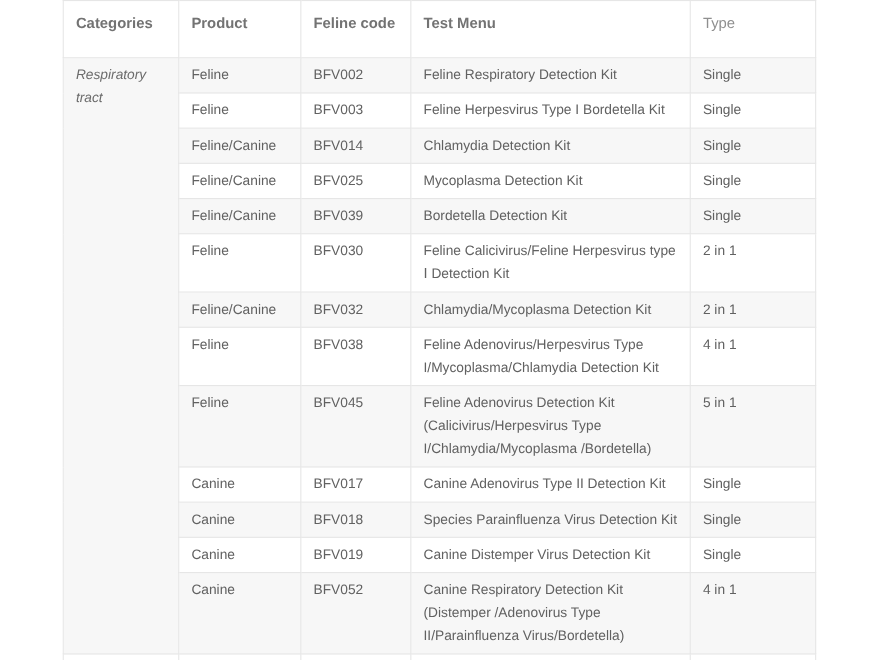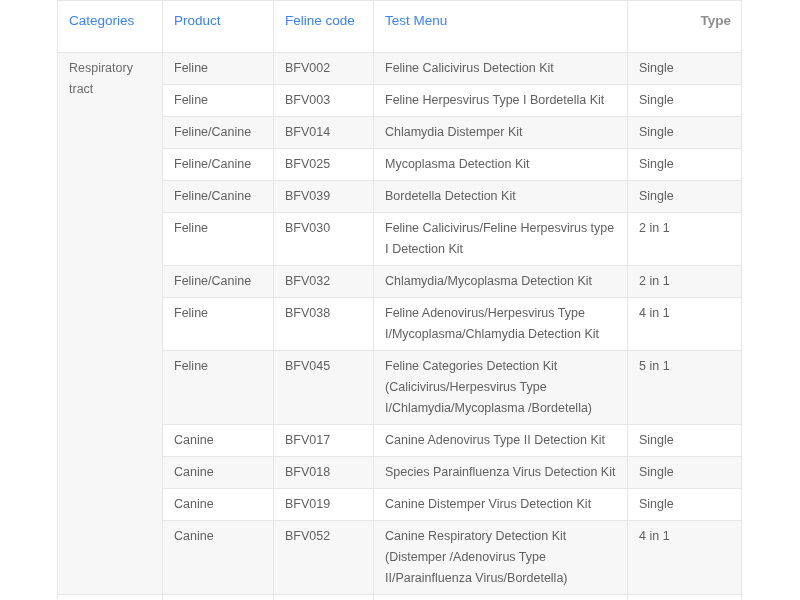--- a/index.html
+++ b/index.html
@@ -37,35 +37,35 @@
     font-weight: 400;
     overflow-wrap: break-word;
     background: #ffffff;
   }
   .product-table th {
     height: 52px;
     box-sizing: border-box;
     padding: 10px 10px 4px 11px;
     font-size: 13.5px;
     line-height: 19px;
-    font-weight: 400;
-    color: #3b82f6;
+    font-weight: 700;
+    color: #737373;
     background: #ffffff;
   }
   .product-table th.type-header {
-    font-weight: 700;
+    font-weight: 400;
     color: #8f8f8f;
-    text-align: right;
   }
   .product-table tr.alt td {
     background: #f7f7f7;
   }
   .product-table td.category-cell {
     background: #f7f7f7;
     color: #6b6b6b;
+    font-style: italic;
   }
   .product-table tr.sliver td {
     height: 30px;
     background: #ffffff;
   }
 </style>
 </head>
 <body>
 
 <div class="page">
@@ -84,33 +84,33 @@
         <th>Feline code</th>
         <th>Test Menu</th>
         <th class="type-header">Type</th>
       </tr>
     </thead>
     <tbody>
         <tr class="alt">
           <td rowspan="13" class="category-cell">Respiratory tract</td>
           <td>Feline</td>
           <td>BFV002</td>
-          <td>Feline Calicivirus Detection Kit</td>
+          <td>Feline Respiratory Detection Kit</td>
           <td>Single</td>
         </tr>
         <tr>
           <td>Feline</td>
           <td>BFV003</td>
           <td>Feline Herpesvirus Type I Bordetella Kit</td>
           <td>Single</td>
         </tr>
         <tr class="alt">
           <td>Feline/Canine</td>
           <td>BFV014</td>
-          <td>Chlamydia Distemper Kit</td>
+          <td>Chlamydia Detection Kit</td>
           <td>Single</td>
         </tr>
         <tr>
           <td>Feline/Canine</td>
           <td>BFV025</td>
           <td>Mycoplasma Detection Kit</td>
           <td>Single</td>
         </tr>
         <tr class="alt">
           <td>Feline/Canine</td>
@@ -132,21 +132,21 @@
         </tr>
         <tr>
           <td>Feline</td>
           <td>BFV038</td>
           <td>Feline Adenovirus/Herpesvirus Type I/Mycoplasma/Chlamydia Detection Kit</td>
           <td>4 in 1</td>
         </tr>
         <tr class="alt">
           <td>Feline</td>
           <td>BFV045</td>
-          <td>Feline Categories Detection Kit (Calicivirus/Herpesvirus Type I/Chlamydia/Mycoplasma /Bordetella)</td>
+          <td>Feline Adenovirus Detection Kit (Calicivirus/Herpesvirus Type I/Chlamydia/Mycoplasma /Bordetella)</td>
           <td>5 in 1</td>
         </tr>
         <tr>
           <td>Canine</td>
           <td>BFV017</td>
           <td>Canine Adenovirus Type II Detection Kit</td>
           <td>Single</td>
         </tr>
         <tr class="alt">
           <td>Canine</td>

